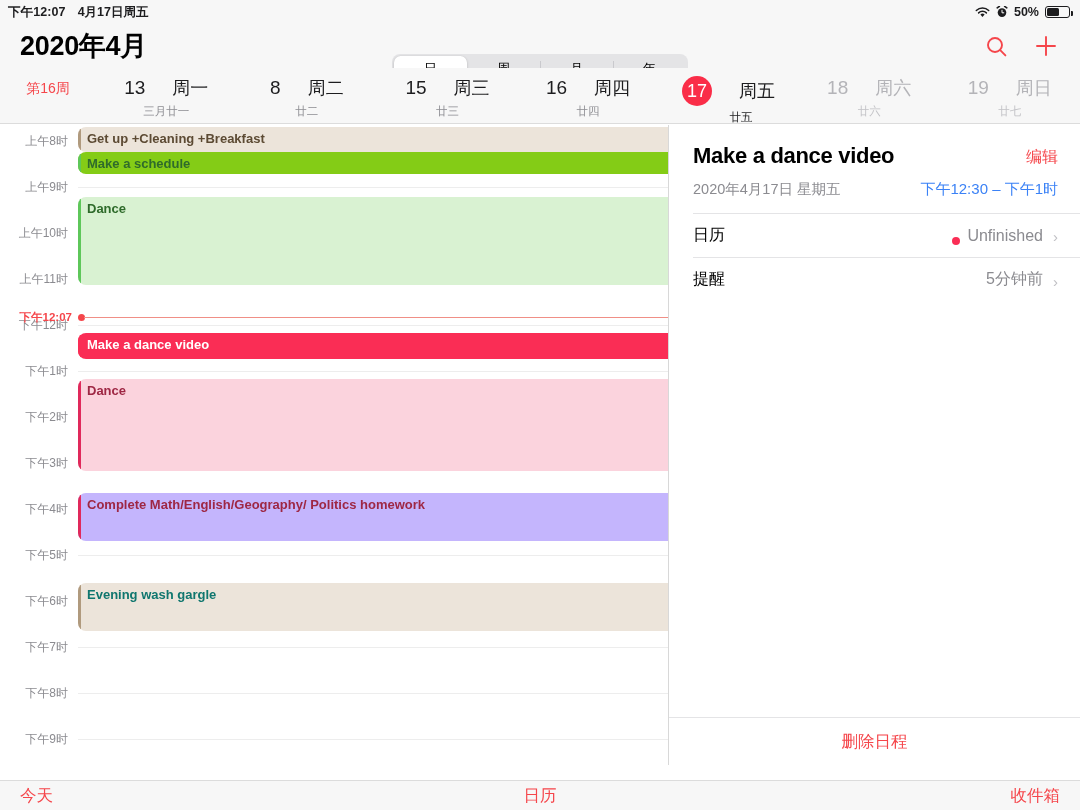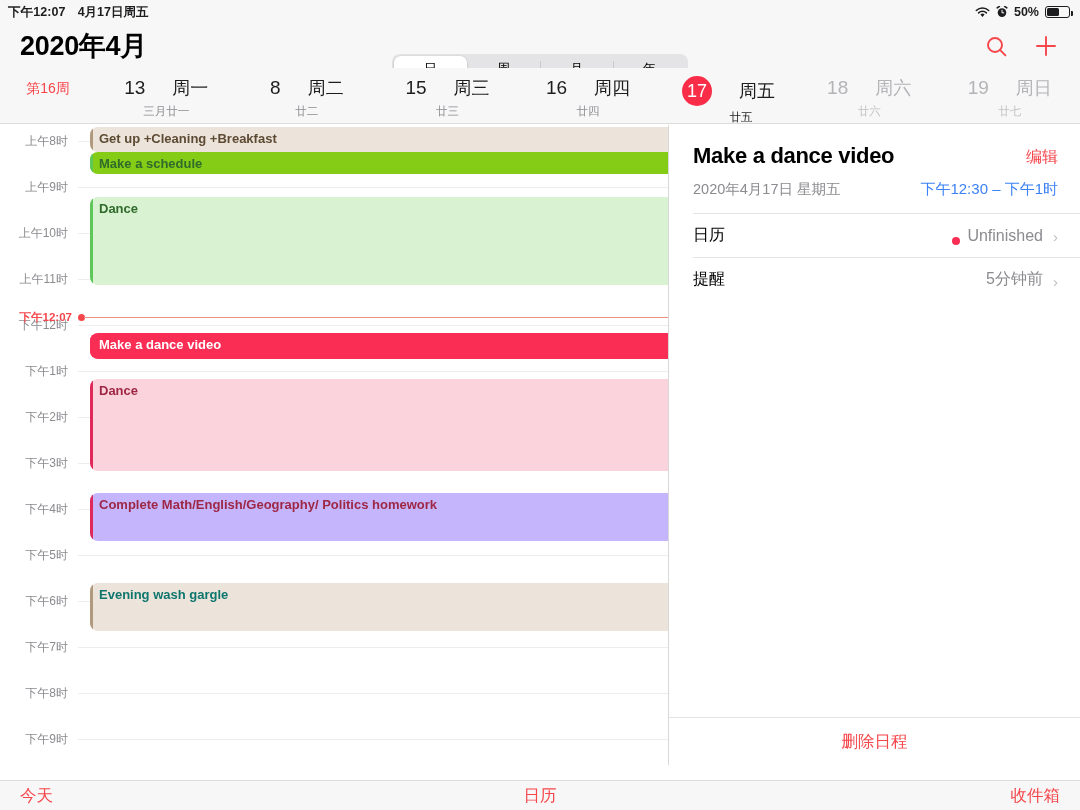--- a/index.html
+++ b/index.html
@@ -86,21 +86,21 @@
 
   .hour-row { position:absolute; left:0; width: 668px; height: 1px; }
   .hour-label {
     position:absolute; right: 600px; width: 74px; text-align:right;
     font-size: 12px; color: #8b8b90; transform: translateY(-50%);
     white-space: nowrap;
   }
   .hour-line { position:absolute; left: 78px; right:0; top:0; height:1px; background:#ededed; }
 
   .event {
-    position:absolute; left: 90px; width: 669px;
+    position:absolute; left: 78px; width: 669px;
     border-radius: 8px; overflow:hidden; cursor:default;
   }
   .event .bar { position:absolute; left:0; top:0; bottom:0; width:3px; }
   .event .t {
     position:absolute; left: 9px; top: 4px; right: 6px;
     font-size: 13px; font-weight: bold; white-space: nowrap; overflow: hidden; text-overflow: ellipsis;
   }
 
   .nowline { position:absolute; left:0; width: 668px; height: 0; }
   .nowline .lbl {

